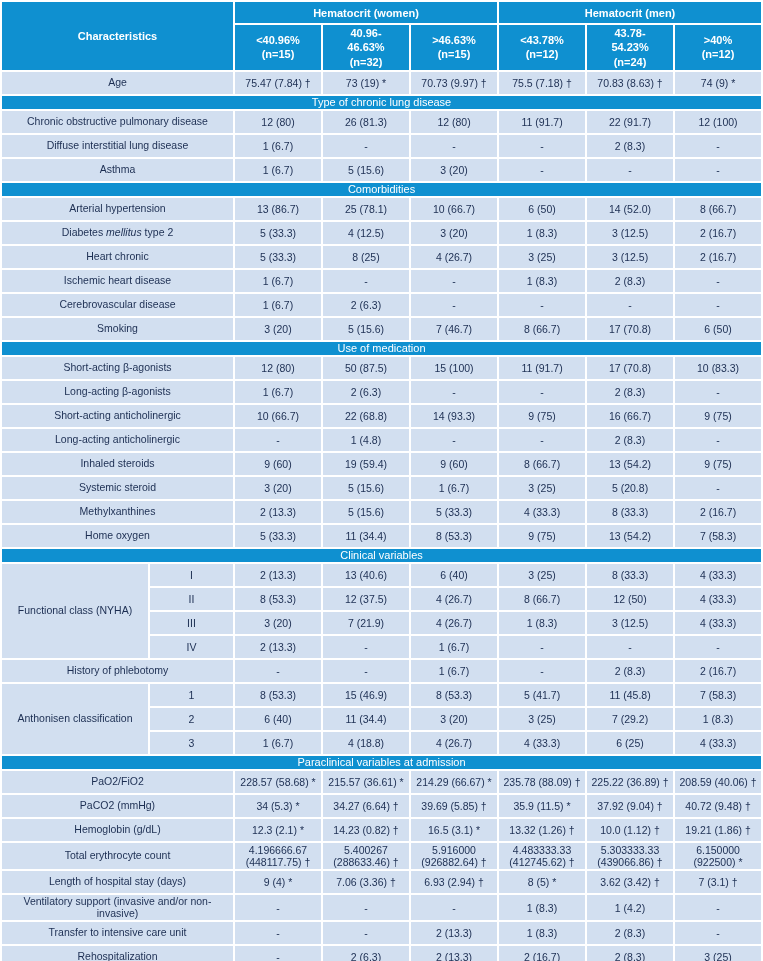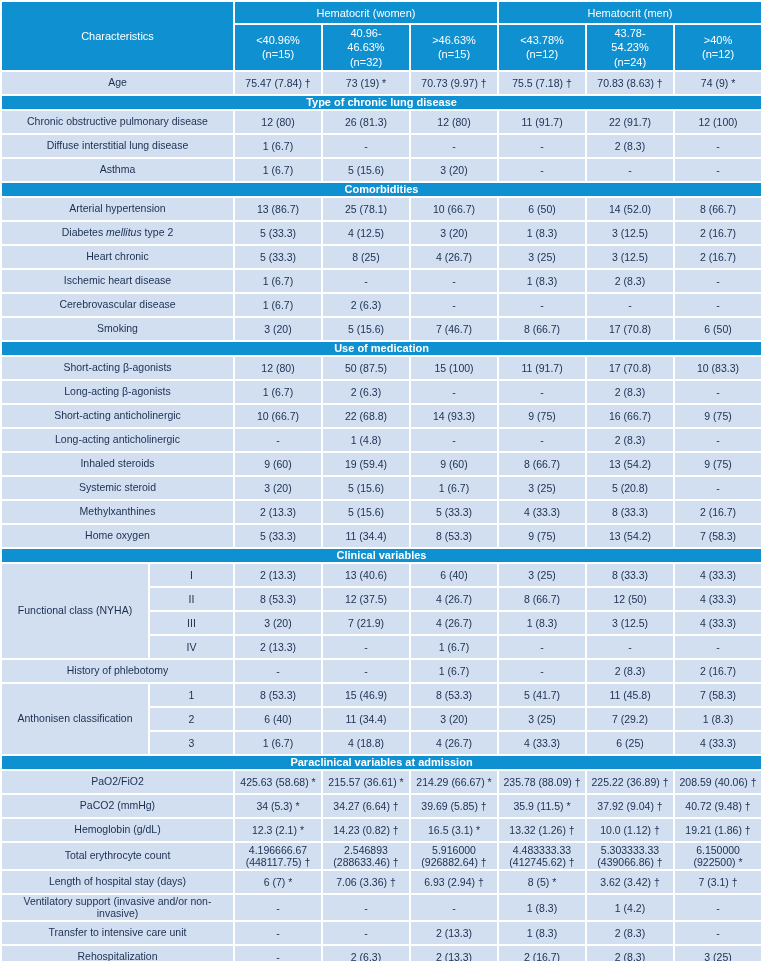--- a/index.html
+++ b/index.html
@@ -11,21 +11,21 @@
   body{width:763px;font-family:"Liberation Sans",sans-serif;}
   table{
     width:763px;
     border-collapse:separate;
     border-spacing:2px;
     table-layout:fixed;
   }
   th{
     background:var(--blue);
     color:#ffffff;
-    font-weight:normal;
+    font-weight:bold;
     font-size:11px;
     text-align:center;
     vertical-align:middle;
     padding:1px 18px;
   }
   th.group-cell{height:19px;}
   th.col-cell{height:33px;line-height:1.3;}
   th.char-cell{height:auto;}
   td{
     background:var(--rowblue);
@@ -33,21 +33,21 @@
     font-size:10.5px;
     text-align:center;
     vertical-align:middle;
     height:20px;
     padding:1px 2px;
     line-height:1.15;
   }
   td.band{
     background:var(--blue);
     color:#ffffff;
-    font-weight:bold;
+    font-weight:normal;
     font-size:11px;
     height:13px;
     padding:0;
   }
   td.val{white-space:pre-line;}
   td.label{line-height:1.1;}
   td.sub{font-weight:normal;}
 </style>
 </head>
 <body>
@@ -325,21 +325,21 @@
         <td class="val">4 (26.7)</td>
         <td class="val">4 (33.3)</td>
         <td class="val">6 (25)</td>
         <td class="val">4 (33.3)</td>
       </tr>
       <tr>
         <td class="band" colspan="8">Paraclinical variables at admission</td>
       </tr>
       <tr>
         <td class="label" colspan="2">PaO2/FiO2</td>
-        <td class="val">425.63 (58.68) *</td>
+        <td class="val">228.57 (58.68) *</td>
         <td class="val">215.57 (36.61) *</td>
         <td class="val">214.29 (66.67) *</td>
         <td class="val">235.78 (88.09) †</td>
         <td class="val">225.22 (36.89) †</td>
         <td class="val">208.59 (40.06) †</td>
       </tr>
       <tr>
         <td class="label" colspan="2">PaCO2 (mmHg)</td>
         <td class="val">34 (5.3) *</td>
         <td class="val">34.27 (6.64) †</td>
@@ -354,34 +354,34 @@
         <td class="val">14.23 (0.82) †</td>
         <td class="val">16.5 (3.1) *</td>
         <td class="val">13.32 (1.26) †</td>
         <td class="val">10.0 (1.12) †</td>
         <td class="val">19.21 (1.86) †</td>
       </tr>
       <tr>
         <td class="label" colspan="2">Total erythrocyte count</td>
         <td class="val">4.196666.67
 (448117.75) †</td>
-        <td class="val">2.546893
+        <td class="val">5.400267
 (288633.46) †</td>
         <td class="val">5.916000
 (926882.64) †</td>
         <td class="val">4.483333.33
 (412745.62) †</td>
         <td class="val">5.303333.33
 (439066.86) †</td>
         <td class="val">6.150000
 (922500) *</td>
       </tr>
       <tr>
         <td class="label" colspan="2">Length of hospital stay (days)</td>
-        <td class="val">6 (7) *</td>
+        <td class="val">9 (4) *</td>
         <td class="val">7.06 (3.36) †</td>
         <td class="val">6.93 (2.94) †</td>
         <td class="val">8 (5) *</td>
         <td class="val">3.62 (3.42) †</td>
         <td class="val">7 (3.1) †</td>
       </tr>
       <tr>
         <td class="label" colspan="2">Ventilatory support (invasive and/or non-invasive)</td>
         <td class="val">-</td>
         <td class="val">-</td>

